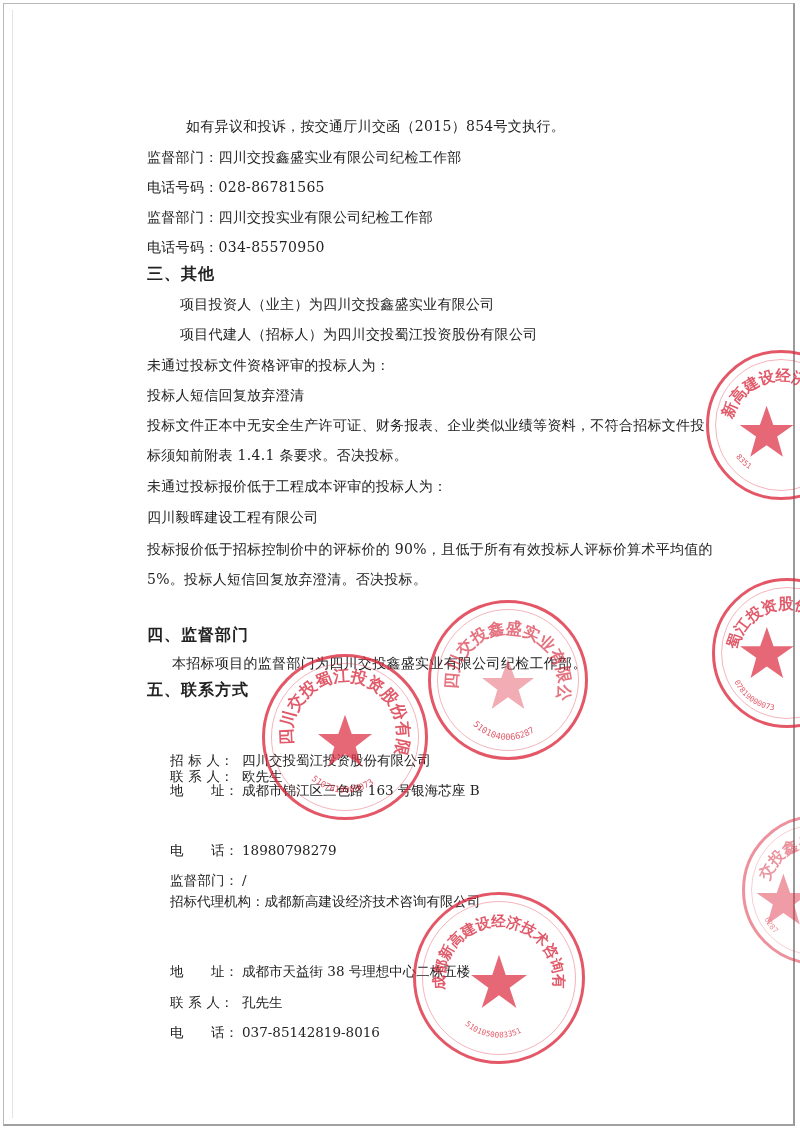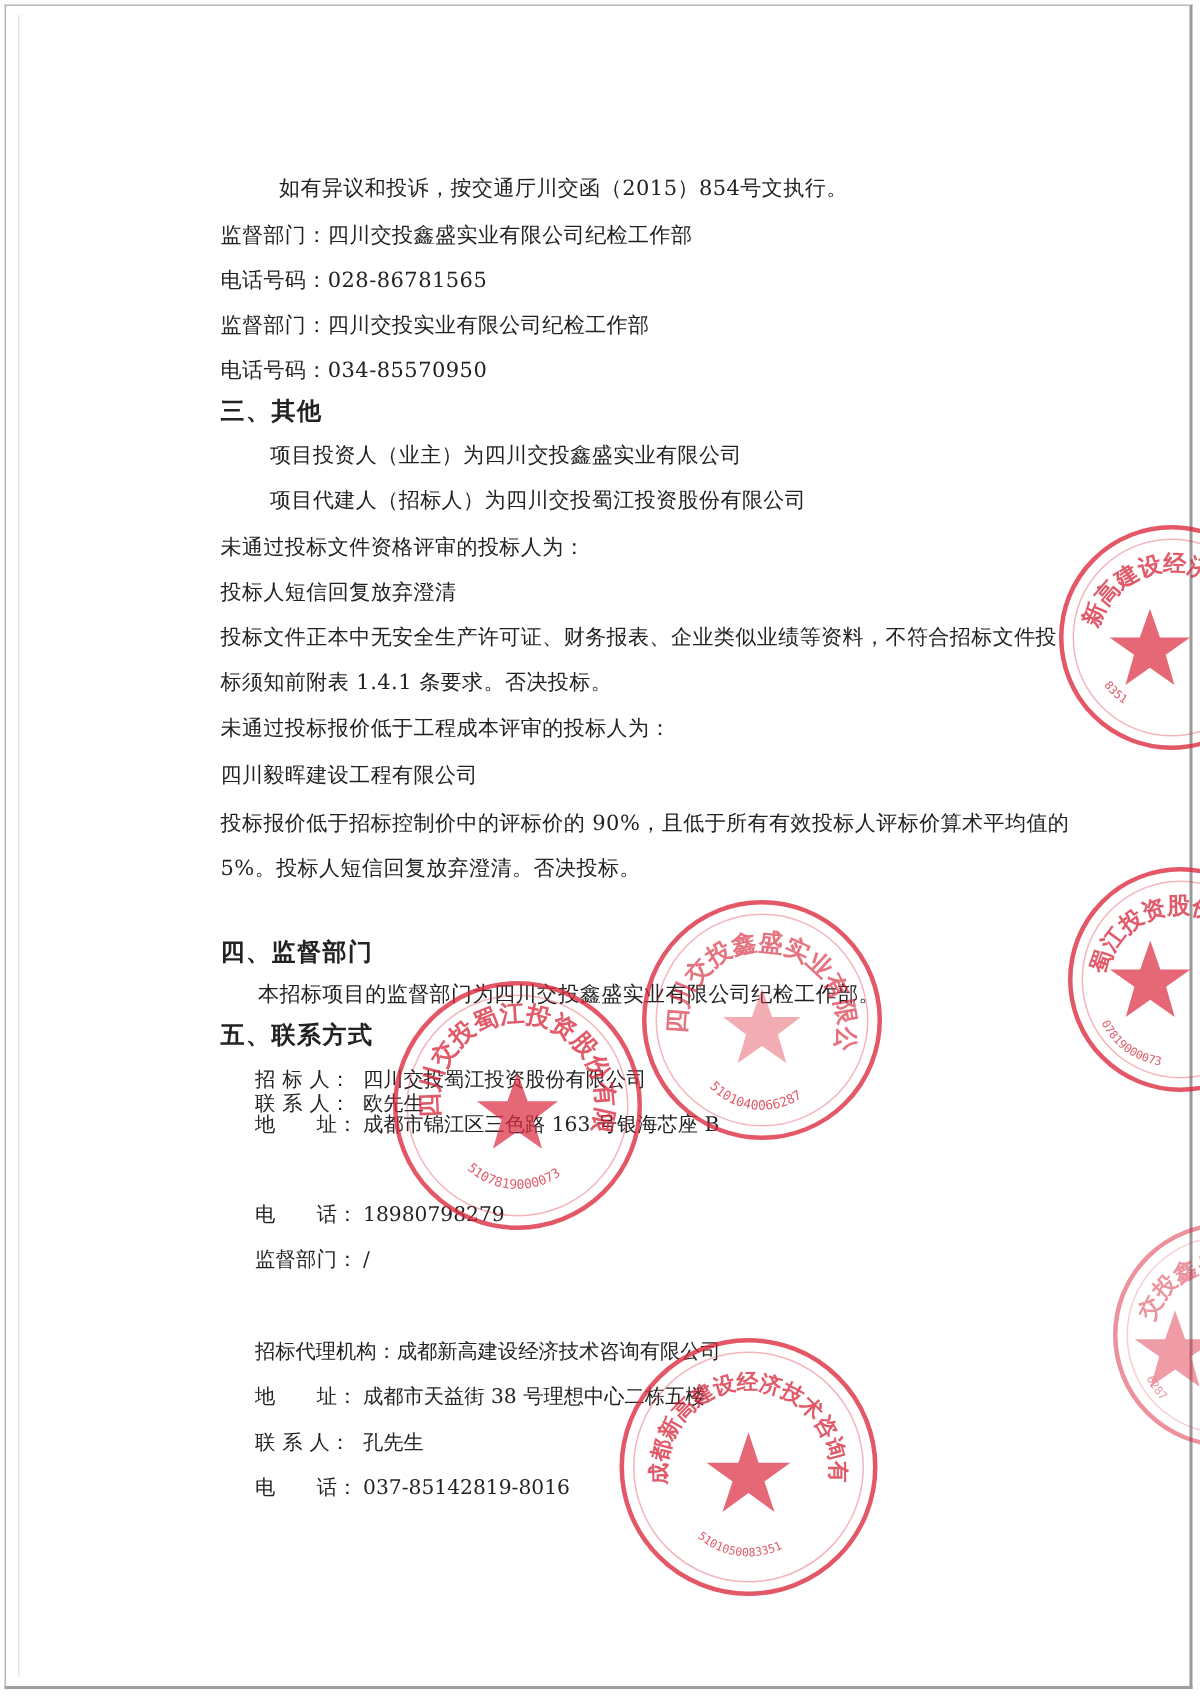--- a/index.html
+++ b/index.html
@@ -19,21 +19,21 @@
   }
   .line {
     position: absolute; white-space: nowrap; font-size: 14px; line-height: 18px;
     letter-spacing: 0.3px;
   }
   .heading {
     position: absolute; white-space: nowrap; font-size: 16px; font-weight: bold;
     line-height: 20px; letter-spacing: 1px;
   }
   .contact-row { position: absolute; white-space: nowrap; font-size: 13.5px; line-height: 18px; }
-  .contact-row .lbl { display: inline-block; width: 72px; letter-spacing: 0.2px; }
+  .contact-row .lbl { display: inline-block; width: 72px; letter-spacing: 0.2px; margin-top: 40px; }
   .contact-row .val { display: inline-block; }
   .stamp {
     position: absolute; border-radius: 50%;
     border: 3px solid rgba(220, 40, 60, 0.78);
     box-sizing: border-box; pointer-events: none;
   }
   .stamp .ring {
     position: absolute; left: 6px; top: 6px; right: 6px; bottom: 6px;
     border-radius: 50%; border: 1px solid rgba(220, 40, 60, 0.35);
   }

